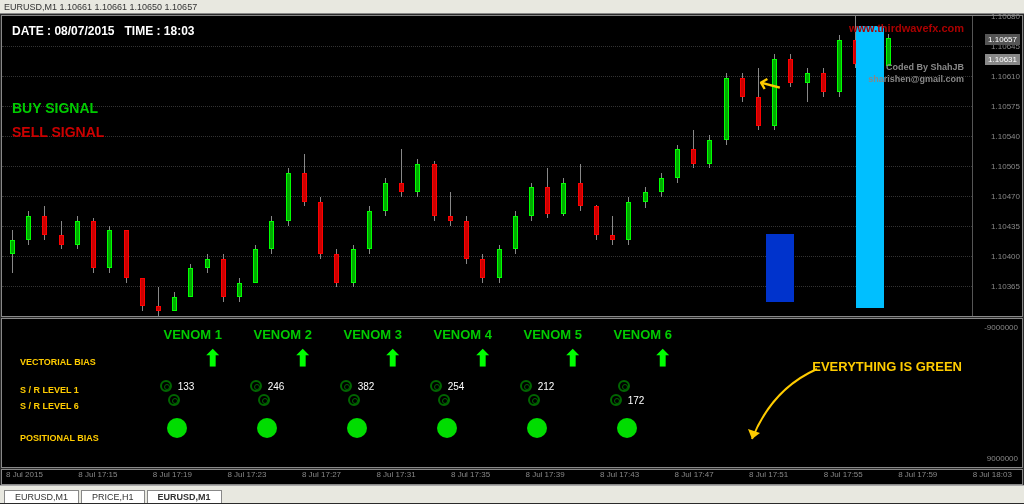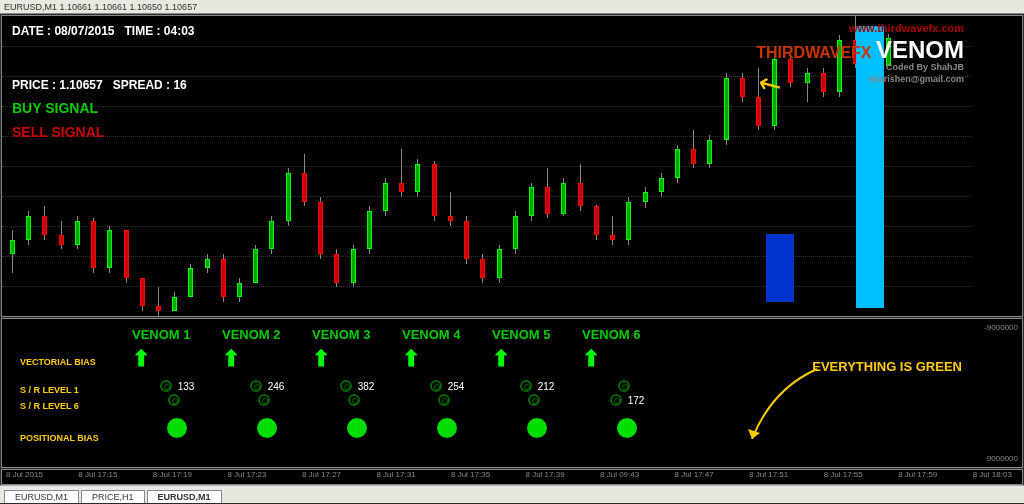--- a/index.html
+++ b/index.html
@@ -27,21 +27,21 @@
 .candle.down .body { background: #cc0000; border: 1px solid #ff0000; }
 .price-axis { position: absolute; right: 0; top: 0; width: 50px; height: 100%; background: #000; border-left: 1px solid #555; }
 .price-tick { position: absolute; right: 2px; color: #888; font-size: 8px; }
 .price-current { position: absolute; right: 2px; background: #888; color: #fff; font-size: 8px; padding: 1px 3px; }
 .gridline { position: absolute; left: 0; width: calc(100% - 50px); height: 0; border-top: 1px dotted #333; }
 .blue-box { position: absolute; background: #0033cc; width: 28px; }
 .cyan-box { position: absolute; background: #00bfff; width: 28px; }
 .arrow-yellow { position: absolute; color: #ffcc00; font-size: 28px; transform: rotate(-30deg); }
 .indicator-panel { position: relative; background: #000; height: 150px; border: 1px solid #888; margin: 1px; }
 .row-label { position: absolute; left: 18px; color: #ffcc00; font-size: 9px; font-weight: bold; }
-.venom-col { position: absolute; top: 8px; width: 90px; text-align: left; }
+.venom-col { position: absolute; top: 8px; width: 90px; text-align: right; }
 .venom-header { color: #00cc00; font-weight: bold; font-size: 13px; }
 .arrow-up { color: #00ff00; font-size: 22px; font-weight: bold; margin-top: 4px; }
 .sr-row { display: flex; align-items: center; justify-content: center; margin-top: 8px; }
 .sr-circle { width: 12px; height: 12px; border: 2px solid #006600; border-radius: 50%; margin-right: 6px; position: relative; }
 .sr-circle::after { content: ''; position: absolute; top: 2px; left: 2px; width: 4px; height: 4px; border: 1px solid #006600; border-radius: 50%; }
 .sr-val { color: #fff; font-size: 10px; }
 .pos-dot { width: 20px; height: 20px; background: #00dd00; border-radius: 50%; margin: 12px auto 0; }
 .everything-green { position: absolute; top: 40px; right: 60px; color: #ffcc00; font-size: 13px; font-weight: bold; }
 .time-axis { background: #000; height: 16px; border: 1px solid #888; margin: 0 1px; display: flex; justify-content: space-between; padding: 0 10px 0 4px; }
 .time-tick { color: #888; font-size: 8px; text-align: center; }
@@ -288,37 +288,47 @@
       <div class="candle up" style="left: 883.782px;">
         <div class="wick" style="top:18.09523809522983px;height:10.476190476195711px"></div>
         <div class="body" style="top:21.904761904757436px;height:27.61904761905953px"></div>
       </div>
     </div>
 
   <div class="blue-box" style="left:764px; top:218px; height:68px;"></div>
   <div class="cyan-box" style="left:854px; top:10px; height:282px;"></div>
 
   <div class="overlay-text date-time">
-    <span>DATE : 08/07/2015</span>&nbsp;&nbsp;&nbsp;<span>TIME : 04:03</span>
-  </div>
-  <div class="overlay-text price-spread">
-    <span>PRICE : 1.10657</span>&nbsp;&nbsp;&nbsp;<span>SPREAD : 16</span>
+    <span>DATE : 08/07/2015</span>&nbsp;&nbsp;&nbsp;<span>TIME : 18:03</span>
   </div>
   <div class="overlay-text buy-signal">BUY SIGNAL</div>
   <div class="overlay-text sell-signal">SELL SIGNAL</div>
 
   <div class="overlay-text watermark">www.thirdwavefx.com</div>
-  <div class="overlay-text venom-brand">
-    <span class="t1">THIRDWAVEFX</span> <span class="t2">VENOM</span>
-  </div>
   <div class="overlay-text credit1">Coded By ShahJB</div>
   <div class="overlay-text credit2">sharishen@gmail.com</div>
 
   <div class="arrow-yellow" style="top:52px; left:756px;">↖</div>
 
+  <div class="price-axis">
+    <div id="price-ticks">
+        <div class="price-tick" style="top: -4px;">1.10680</div>
+        <div class="price-tick" style="top: 26px;">1.10645</div>
+        <div class="price-tick" style="top: 56px;">1.10610</div>
+        <div class="price-tick" style="top: 86px;">1.10575</div>
+        <div class="price-tick" style="top: 116px;">1.10540</div>
+        <div class="price-tick" style="top: 146px;">1.10505</div>
+        <div class="price-tick" style="top: 176px;">1.10470</div>
+        <div class="price-tick" style="top: 206px;">1.10435</div>
+        <div class="price-tick" style="top: 236px;">1.10400</div>
+        <div class="price-tick" style="top: 266px;">1.10365</div>
+      </div>
+    <div class="price-current" style="top:18px; background:#555">1.10657</div>
+    <div class="price-current" style="top:38px">1.10631</div>
+  </div>
 </div>
 
 <div class="indicator-panel">
   <div class="row-label" style="top:38px">VECTORIAL BIAS</div>
   <div class="row-label" style="top:66px">S / R LEVEL 1</div>
   <div class="row-label" style="top:82px">S / R LEVEL 6</div>
   <div class="row-label" style="top:114px">POSITIONAL BIAS</div>
 
   <div id="venom-cols">
       <div class="venom-col" style="left: 130px;">
@@ -413,21 +423,21 @@
 
 <div class="time-axis" id="time-axis">
     <div class="time-tick">8 Jul 2015</div>
     <div class="time-tick">8 Jul 17:15</div>
     <div class="time-tick">8 Jul 17:19</div>
     <div class="time-tick">8 Jul 17:23</div>
     <div class="time-tick">8 Jul 17:27</div>
     <div class="time-tick">8 Jul 17:31</div>
     <div class="time-tick">8 Jul 17:35</div>
     <div class="time-tick">8 Jul 17:39</div>
-    <div class="time-tick">8 Jul 09:43</div>
+    <div class="time-tick">8 Jul 17:43</div>
     <div class="time-tick">8 Jul 17:47</div>
     <div class="time-tick">8 Jul 17:51</div>
     <div class="time-tick">8 Jul 17:55</div>
     <div class="time-tick">8 Jul 17:59</div>
     <div class="time-tick">8 Jul 18:03</div>
   </div>
 
 <div class="tabs" id="tabs">
     <div class="tab">EURUSD,M1</div>
     <div class="tab">PRICE,H1</div>

